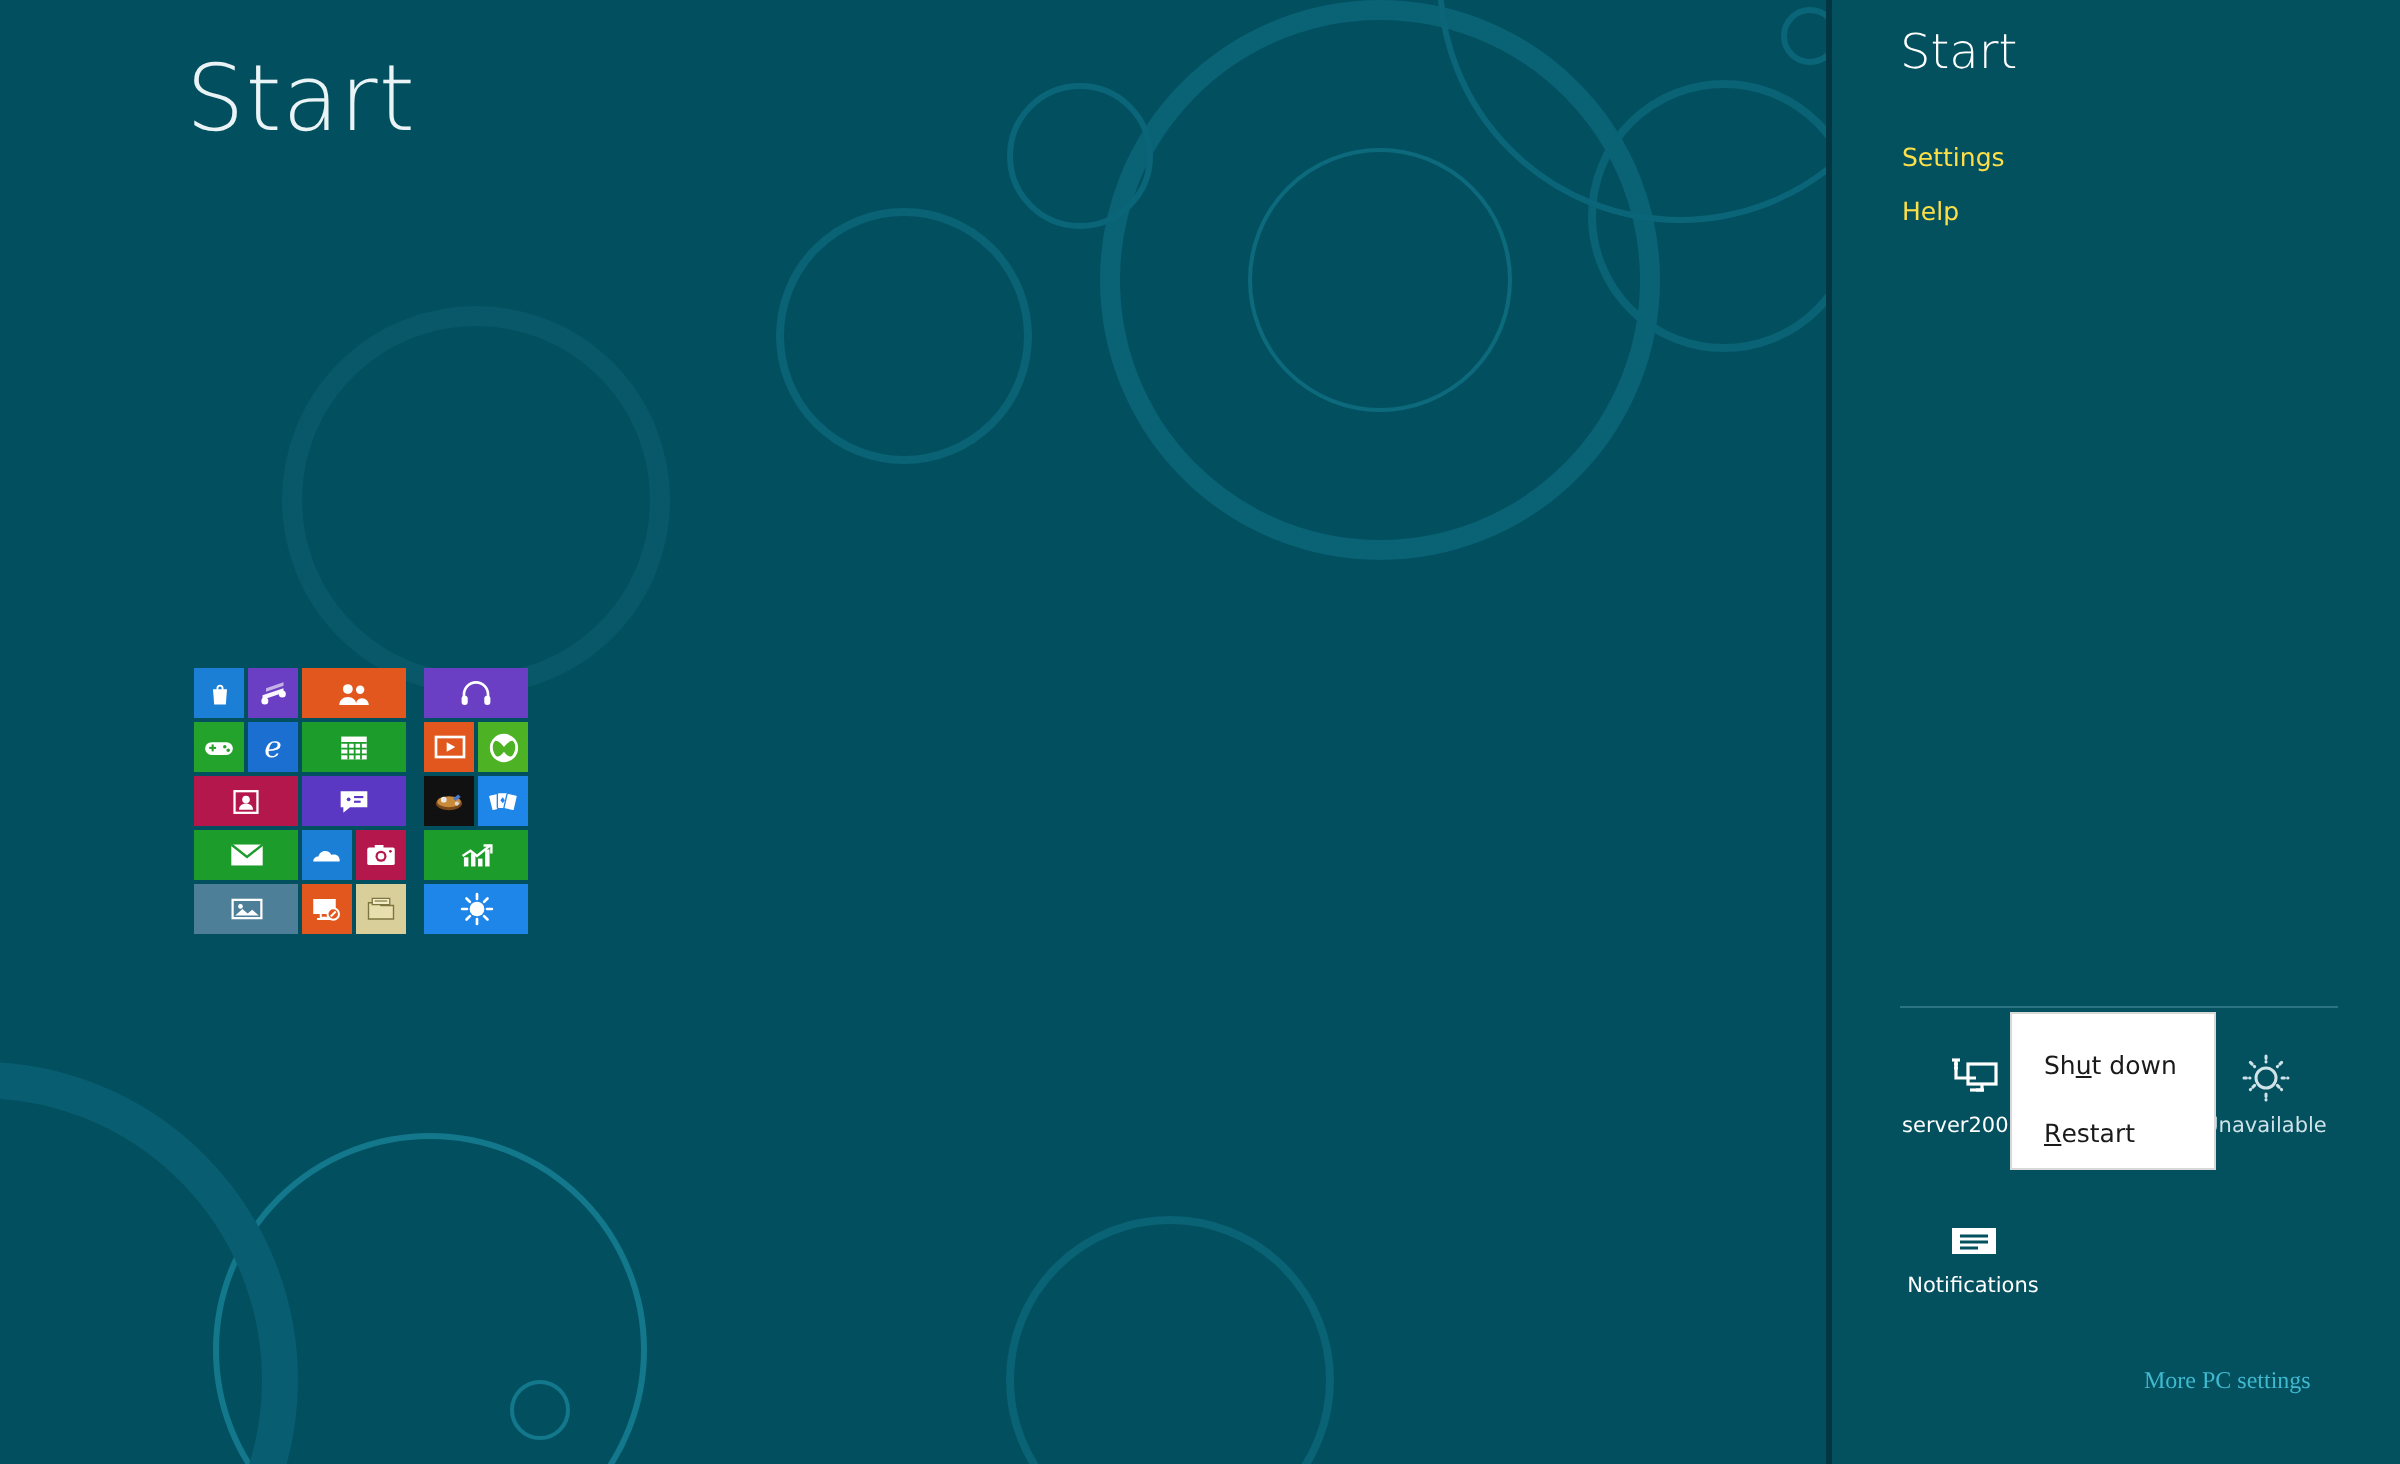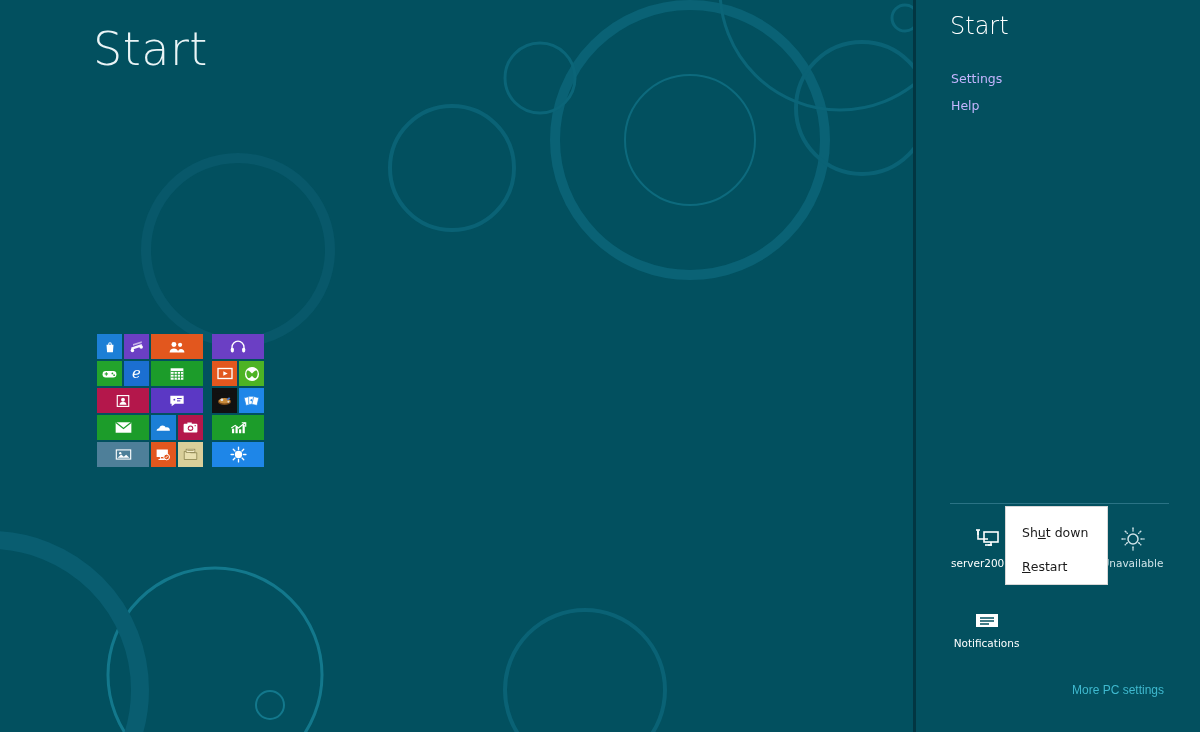--- a/index.html
+++ b/index.html
@@ -40,21 +40,21 @@
     background:#03505f;
     border-left:3px solid #023642;
   }
   #pane-title {
     position:absolute; left:34px; top:12px;
     font-size:24px; font-weight:300; color:#ffffff;
     font-family:"DejaVu Sans", sans-serif;
   }
   .pane-link {
     position:absolute; left:35px;
-    font-size:12.5px; color:#c4b5fd;
+    font-size:12.5px; color:#fde047;
     font-family:"DejaVu Sans", sans-serif;
     cursor:pointer;
   }
   #link-settings { top:71px; }
   #link-help { top:98px; }
 
   #pane-divider {
     position:absolute; left:34px; top:503px; width:219px; height:1px;
     background:#2b7385;
   }
@@ -75,21 +75,21 @@
   .qs-label.dim { color:#cfe3e8; }
   .qs-lang-top {
     font-size:13px; font-weight:bold; color:#ffffff;
     font-family:"DejaVu Sans", sans-serif; letter-spacing:0.5px;
     height:32px; display:flex; align-items:flex-end;
   }
 
   #more-pc-settings {
     position:absolute; left:1072px; top:683px;
     font-size:12px; color:#3fb9cf;
-    font-family:Liberation Sans, sans-serif; cursor:pointer;
+    font-family:Liberation Serif, serif; cursor:pointer;
   }
 
   
   #power-menu {
     position:absolute; left:1006px; top:507px;
     width:101px; height:77px;
     background:#ffffff;
     box-shadow:0 0 0 1px #d8d8d8;
     z-index:40;
   }

